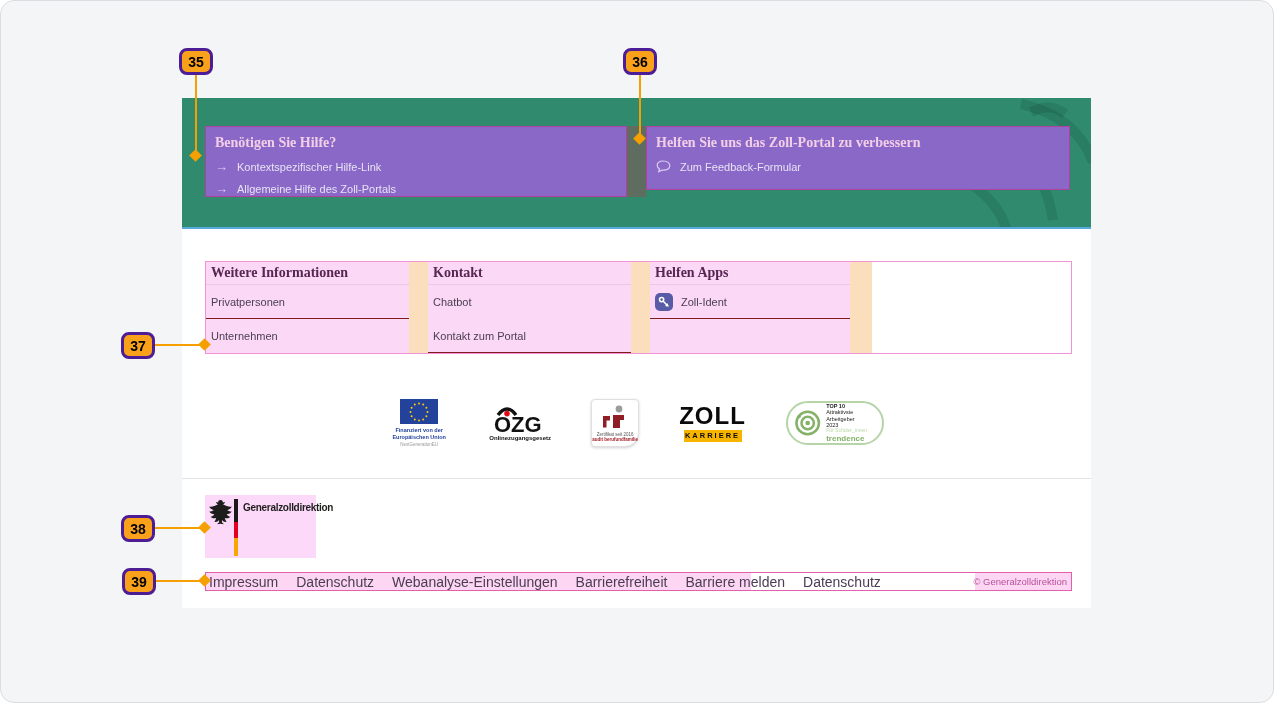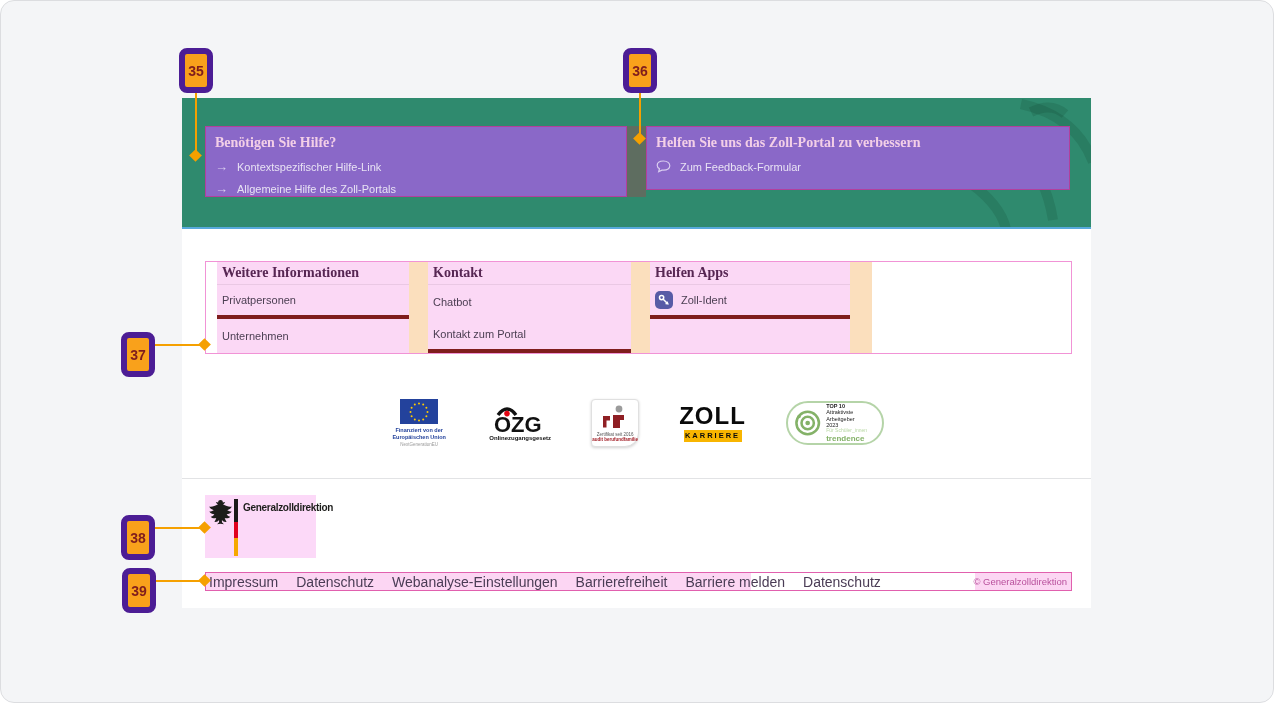--- a/index.html
+++ b/index.html
@@ -18,21 +18,21 @@
   .band-title { font-family:"Liberation Serif", serif; font-weight:bold; font-size:14px; color:#f3cfe7; padding:8px 6px 0 9px; }
   .band-link { display:flex; align-items:center; gap:9px; padding-left:9px; margin-top:9px; font-size:11px; color:#e8e2f4; cursor:pointer; }
   .arrow-g { font-size:13px; color:#d9cdef; line-height:1; }
 
   
   .main-white { position:absolute; left:181px; top:228px; width:909px; height:250px; background:#ffffff; }
   .cols-box { position:absolute; left:23px; top:32px; width:867px; height:93px; background:#fff; border:1px solid #f193d6; }
   .fcol { position:absolute; top:0; bottom:0; background:#fbd8f5; }
   .fgut { position:absolute; top:0; bottom:0; background:#fbdfbd; }
   .fcol .hd { height:23px; border-bottom:1px solid #eac8e4; font-family:"Liberation Serif", serif; font-weight:bold; font-size:14px; color:#572653; padding:3px 0 0 5px; white-space:nowrap; }
-  .fcol .row { height:34px; border-bottom:4px solid #7f1d1d; display:flex; align-items:center; padding-left:5px; font-size:11px; color:#4b3e52; cursor:pointer; }
+  .fcol .row { height:34px; border-bottom:1px solid #7f1d1d; display:flex; align-items:center; padding-left:5px; font-size:11px; color:#4b3e52; cursor:pointer; }
   .fcol .row.last { border-bottom:none; }
   .app-ic { width:18px; height:18px; border-radius:5px; background:#585ba6; display:flex; align-items:center; justify-content:center; margin-right:8px; }
 
   
   .logos { position:absolute; left:0; top:166px; width:909px; height:56px; display:flex; align-items:center; justify-content:center; gap:40px; }
   .logo-item { display:flex; flex-direction:column; align-items:center; }
   .eu-flag { width:38px; height:25px; background:#23429c; display:flex; align-items:center; justify-content:center; }
   .eu-t1 { font-size:5.5px; font-weight:bold; color:#23429c; line-height:1.25; text-align:center; margin-top:3px; }
   .eu-t2 { font-size:4.5px; color:#9a9a9a; margin-top:1px; }
   .ozg-sub { font-size:6px; font-weight:bold; color:#111; margin-top:1px; }
@@ -56,21 +56,21 @@
     background:linear-gradient(to bottom, #1a1a18 0%, #1a1a18 41%, #e1001f 41%, #e1001f 69%, #f6a800 69%, #f6a800 100%); }
   .pub-name { position:absolute; left:38px; top:7px; font-size:10px; font-weight:bold; color:#1d1d1b; letter-spacing:-0.3px; }
   .bbar { position:absolute; left:23px; top:93px; width:867px; height:19px; border:1px solid #e160ae; background:#fff; }
   .bbar-fill-l { position:absolute; left:0; top:0; width:545px; height:100%; background:#fcd6f3; }
   .bbar-fill-r { position:absolute; right:0; top:0; width:96px; height:100%; background:#fcd6f3; display:flex; align-items:center; justify-content:flex-end; padding-right:4px;padding-left:48px; }
   .bbar-links { position:absolute; left:0; top:0; height:100%; display:flex; align-items:center; gap:18px; padding-left:3px; }
   .bbar-links span { font-size:14px; color:#4a3c55; white-space:nowrap; cursor:pointer; }
   .copyright { font-size:9.5px; color:#b8509c; white-space:nowrap; }
 
   
-  .badge { position:absolute; width:34px; height:45px; background:#f9a11b; border:6px solid #4c1d95; border-radius:8px; display:flex; align-items:center; justify-content:center; font-size:14px; font-weight:bold; color:#7f1d1d; z-index:30; }
+  .badge { position:absolute; width:34px; height:27px; background:#f9a11b; border:3px solid #4c1d95; border-radius:8px; display:flex; align-items:center; justify-content:center; font-size:14px; font-weight:bold; color:#000000; z-index:30; }
   .aline { position:absolute; background:#f5a000; z-index:29; }
   .diamond { position:absolute; width:9px; height:9px; background:#f5a000; transform:rotate(45deg); z-index:29; }
 </style>
 </head>
 <body>
 
 <div class="canvas">
   <div class="card">
 
     <div class="help-band">
@@ -106,21 +106,21 @@
           <span>Zum Feedback-Formular</span>
         </div>
       </div>
 
       <div class="band-blue-line"></div>
     </div>
 
     <div class="main-white">
 
       <div class="cols-box">
-        <div class="fcol" style="left:0; width:203px;margin-left:11px;">
+        <div class="fcol" style="left:0; width:203px;">
           <div class="hd">Weitere Informationen</div>
           <div class="row">
               <span>Privatpersonen</span>
             </div>
           <div class="row last">
               <span>Unternehmen</span>
             </div>
         </div>
         <div class="fgut" style="left:203px; width:19px;"></div>
         <div class="fcol" style="left:222px; width:203px;">

